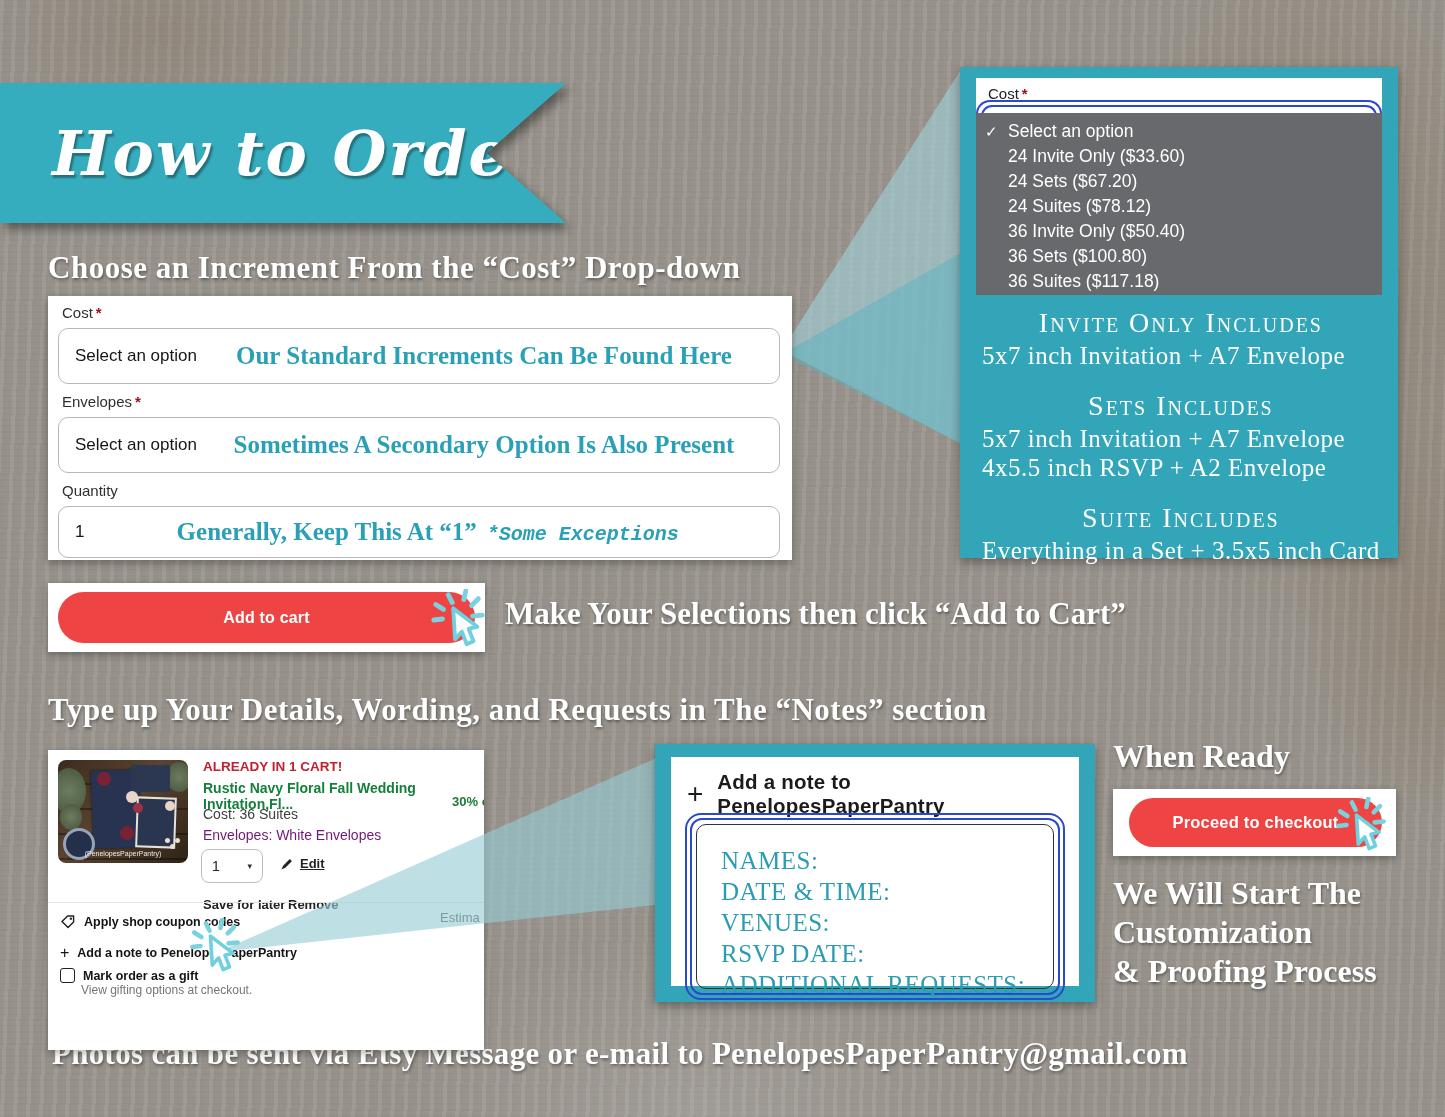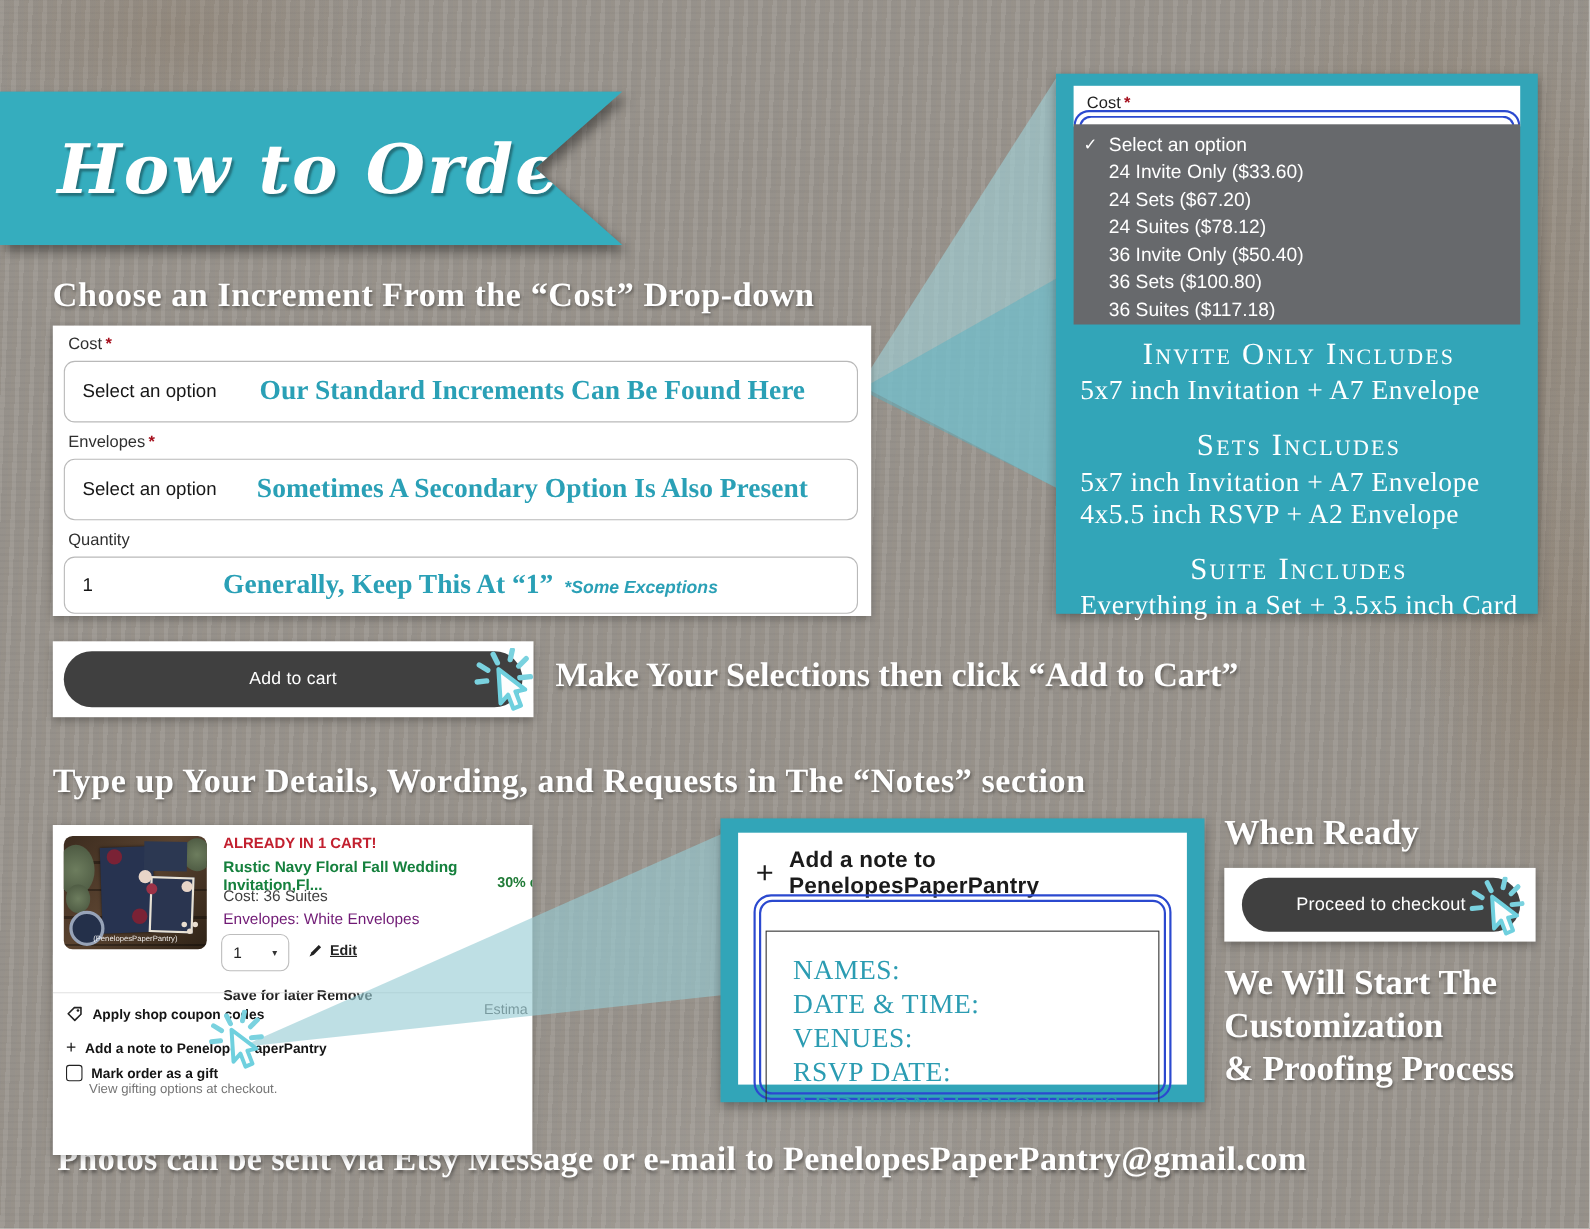--- a/index.html
+++ b/index.html
@@ -32,40 +32,40 @@
   .beam2{left:210px;top:753px;width:452px;height:252px;background:rgba(150,203,211,.62);clip-path:polygon(1.8% 79%,100% 1%,100% 60%);z-index:3;}
   
   .form-card{position:absolute;left:48px;top:296px;width:744px;height:264px;background:#fff;box-shadow:0 3px 8px rgba(0,0,0,.3);z-index:2;}
   .f-label{position:absolute;left:14px;font-size:15px;color:#2f2f2f;}
   .f-label .req{color:#a50f1d;font-weight:700;margin-left:3px;}
   .f-select{position:absolute;left:10px;width:722px;height:56px;border:1.6px solid #b9b9b9;border-radius:10px;
     display:flex;align-items:center;padding:0 8px 0 16px;box-sizing:border-box;background:#fff;}
   .f-value{font-size:17px;color:#161616;white-space:nowrap;}
   .f-note{flex:1;text-align:center;font-family:"Liberation Serif","DejaVu Serif",serif;font-weight:700;
     font-size:25px;color:#2aa0b6;white-space:nowrap;}
-  .f-note-sub{font-family:Liberation Sans, sans-serif;font-style:italic;font-weight:700;font-size:16px;color:#2aa0b6;margin-left:10px;}
+  .f-note-sub{font-family:Liberation Mono, monospace;font-style:italic;font-weight:700;font-size:20px;color:#2aa0b6;margin-left:10px;}
   
   .dd-panel{position:absolute;left:960px;top:67px;width:438px;height:491px;background:#32a5b8;z-index:4;box-shadow:0 4px 10px rgba(0,0,0,.35);}
   .dd-white{position:absolute;left:16px;top:11px;width:406px;height:37px;background:#fff;}
   .dd-white .lab{position:absolute;left:12px;top:7px;font-size:15px;color:#222;}
   .dd-white .req{color:#a50f1d;font-weight:700;margin-left:3px;}
   .dd-focus{position:absolute;left:16px;top:33px;width:406px;height:20px;box-sizing:border-box;
     border:2px solid #2b49cf;border-bottom:none;border-radius:14px 14px 0 0;background:#fff;}
   .dd-focus:before{content:"";position:absolute;left:3px;right:3px;top:3px;height:14px;
     border:2px solid #2b49cf;border-bottom:none;border-radius:11px 11px 0 0;}
   .dd-list{position:absolute;left:16px;top:46px;width:406px;height:182px;background:#67696c;padding-top:6px;box-sizing:border-box;}
   .opt{position:relative;height:25px;line-height:25px;padding-left:32px;font-size:17.5px;color:#fff;white-space:nowrap;}
   .opt .chk{position:absolute;left:9px;top:0;font-size:15px;}
   .includes{position:absolute;left:22px;top:240px;color:#fff;font-family:"Liberation Serif","DejaVu Serif",serif;}
   .inc-group{margin-bottom:19px;}
   .inc-title{font-variant:small-caps;font-size:28px;font-weight:400;letter-spacing:2px;margin:0 0 2px 0;text-align:center;}
   .inc-line{font-size:25px;line-height:1.18;margin:0;letter-spacing:.5px;}
   
   .atc-card{position:absolute;left:48px;top:583px;width:437px;height:69px;background:#fff;z-index:3;box-shadow:0 3px 8px rgba(0,0,0,.3);}
-  .pill{position:absolute;background:#404040;border-radius:40px;color:#fff;font-weight:400;
+  .pill{position:absolute;background:#ef4444;border-radius:40px;color:#fff;font-weight:700;
     display:flex;align-items:center;justify-content:center;font-size:16px;letter-spacing:.2px;}
   .atc-pill{left:10px;top:9px;width:417px;height:51px;}
   .atc-note{position:absolute;left:505px;top:596px;font-size:31px;margin:0;font-weight:600;}
   
   .cursor{position:absolute;z-index:6;}
   
   .cart-card{position:absolute;left:48px;top:750px;width:436px;height:300px;background:#fff;z-index:2;overflow:hidden;box-shadow:0 3px 8px rgba(0,0,0,.3);}
   .thumb{position:absolute;left:10px;top:10px;width:130px;height:103px;border-radius:8px;overflow:hidden;
     background:linear-gradient(135deg,#3b2b1e,#5a4330 45%,#2f2317);}
   .thumb .planks{position:absolute;inset:0;background:repeating-linear-gradient(180deg,transparent 0 23px,rgba(0,0,0,.35) 23px 25px);}
@@ -97,21 +97,21 @@
   .chkbox{width:15px;height:15px;border:1.8px solid #222;border-radius:3px;background:#fff;box-sizing:border-box;}
   .plus-sm{font-size:16px;font-weight:400;}
   
   .notes-box{position:absolute;left:655px;top:744px;width:440px;height:258px;background:#32a5b8;z-index:4;overflow:hidden;box-shadow:0 4px 10px rgba(0,0,0,.35);}
   .notes-inner{position:absolute;left:16px;right:16px;top:13px;bottom:16px;background:#fff;}
   .notes-head{display:flex;align-items:center;gap:14px;margin:13px 0 0 16px;color:#1b1b1b;}
   .notes-head .plus{font-size:28px;font-weight:400;line-height:1;}
   .notes-head .txt{font-size:20.5px;font-weight:700;letter-spacing:.2px;}
   .ta-blue{position:absolute;left:14px;right:14px;top:56px;bottom:-14px;border:2.5px solid #2b49cf;border-radius:16px;padding:3px;}
   .ta-blue2{border:2px solid #2b49cf;border-radius:12px;height:100%;box-sizing:border-box;padding:4px;}
-  .ta-black{border:1.6px solid #333;border-radius:0;height:100%;box-sizing:border-box;padding:20px 0 0 24px;margin-top:22px;}
+  .ta-black{border:1.6px solid #333;border-radius:10px;height:100%;box-sizing:border-box;padding:20px 0 0 24px;}
   .ta-line{font-family:"Liberation Serif","DejaVu Serif",serif;font-size:25px;color:#2b9cb2;line-height:1.24;letter-spacing:.5px;}
   
   .when-ready{position:absolute;left:1113px;top:738px;font-size:32px;margin:0;}
   .co-card{position:absolute;left:1113px;top:789px;width:283px;height:67px;background:#fff;z-index:3;box-shadow:0 3px 8px rgba(0,0,0,.3);}
   .co-pill{left:16px;top:9px;width:253px;height:49px;font-size:16.5px;}
   .outro{position:absolute;left:1113px;top:874px;font-size:32px;margin:0;line-height:1.22;}
   .footer-line{position:absolute;left:52px;top:1036px;font-size:31px;margin:0;letter-spacing:.3px;}
 </style>
 </head>
 <body>

